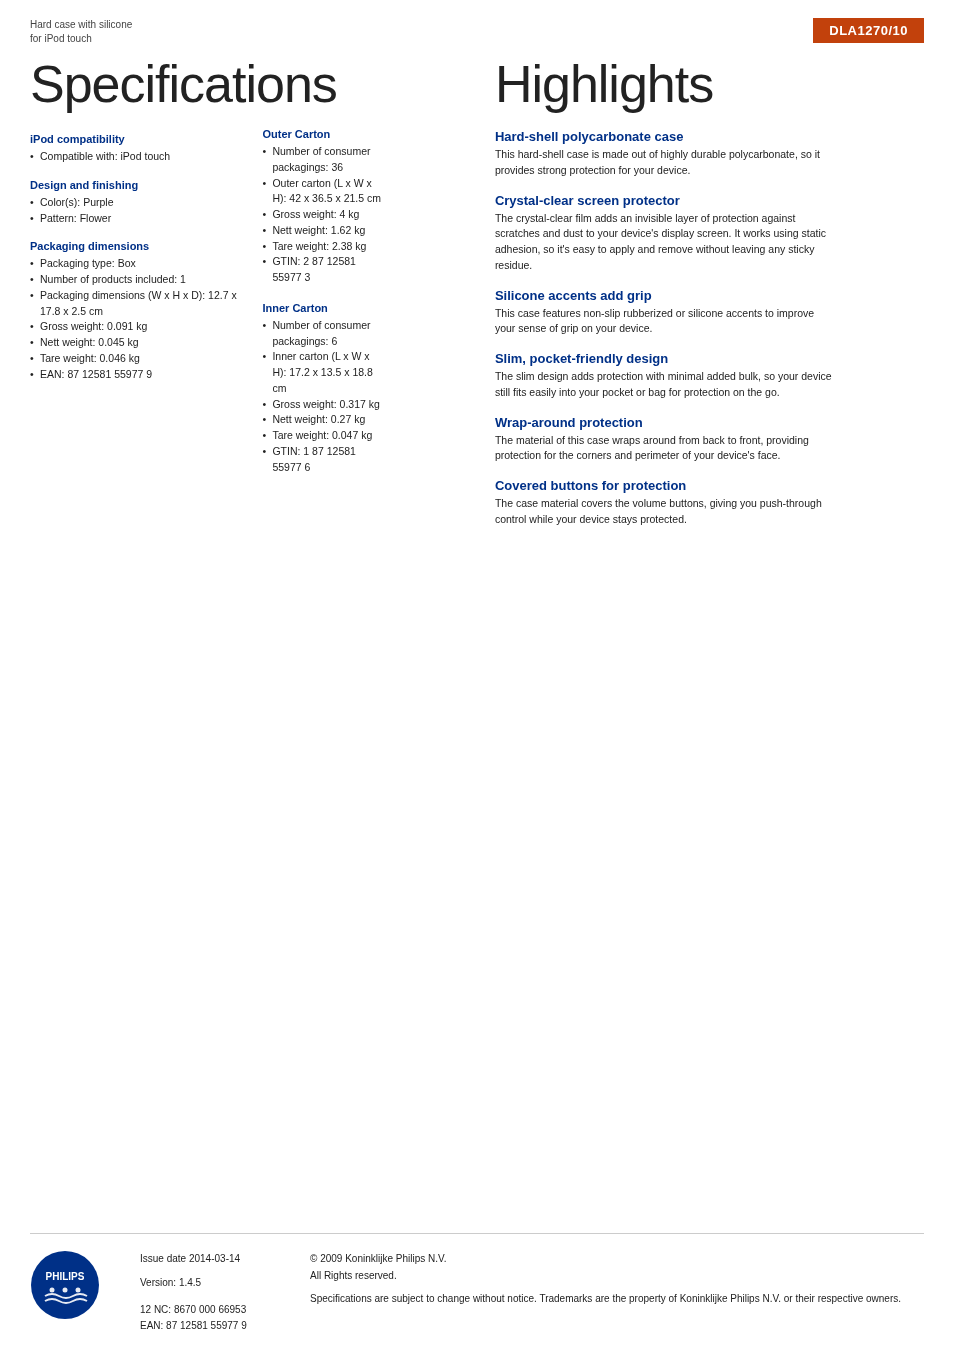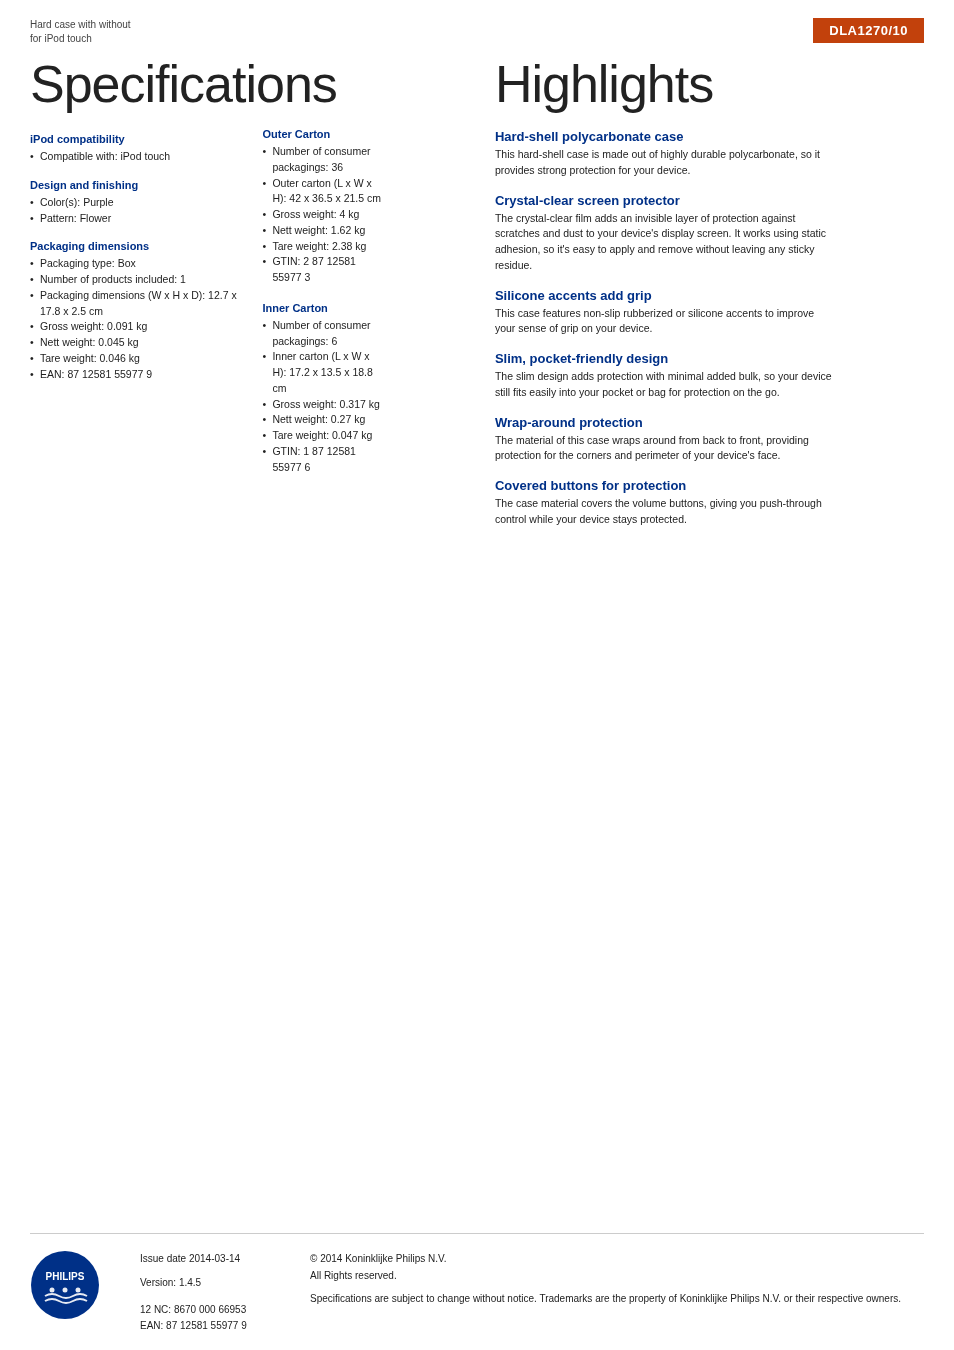--- a/index.html
+++ b/index.html
@@ -195,21 +195,21 @@
       margin-top: 8px;
     }
   </style>
 </head>
 <body>
 
 <div class="page">
 
   <div class="header">
     <div>
-      <div class="product-subtitle">Hard case with without</div>
+      <div class="product-subtitle">Hard case with silicone</div>
       <div class="product-subtitle">for iPod touch</div>
     </div>
     <div class="model-badge">DLA1270/10</div>
   </div>
 
   <div class="main-content">
 
     <div style="width:52%; display:flex; flex-direction:row;">
 
       <div class="left-col">
@@ -341,21 +341,21 @@
           <span>Version:</span>
           <span>1.4.5</span>
         </div>
         <div class="footer-nc-ean">
           <div>12 NC: 8670 000 66953</div>
           <div>EAN: 87 12581 55977 9</div>
         </div>
       </div>
 
       <div class="footer-right">
-        <div>© 2014 Koninklijke Philips N.V.</div>
+        <div>© 2009 Koninklijke Philips N.V.</div>
         <div>All Rights reserved.</div>
         <div style="margin-top:6px;">Specifications are subject to change without notice. Trademarks are the property of Koninklijke Philips N.V. or their respective owners.</div>
       </div>
     </div>
 
   </div>
 
 </div>
 
 </body></html>

